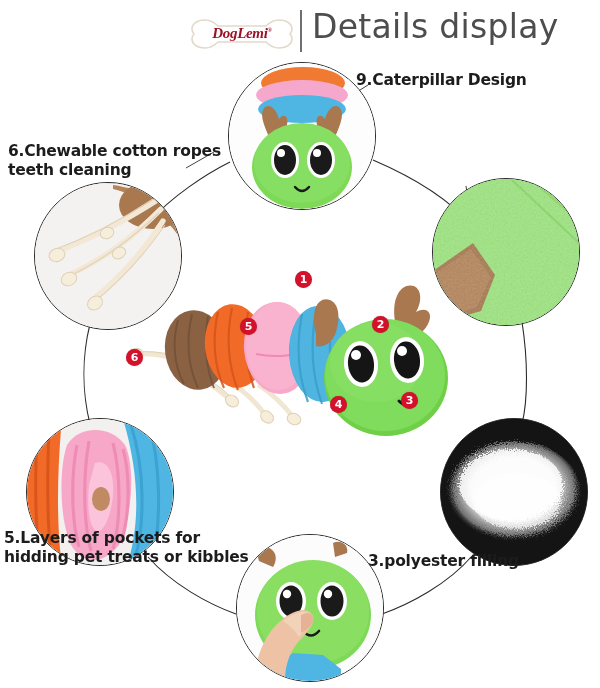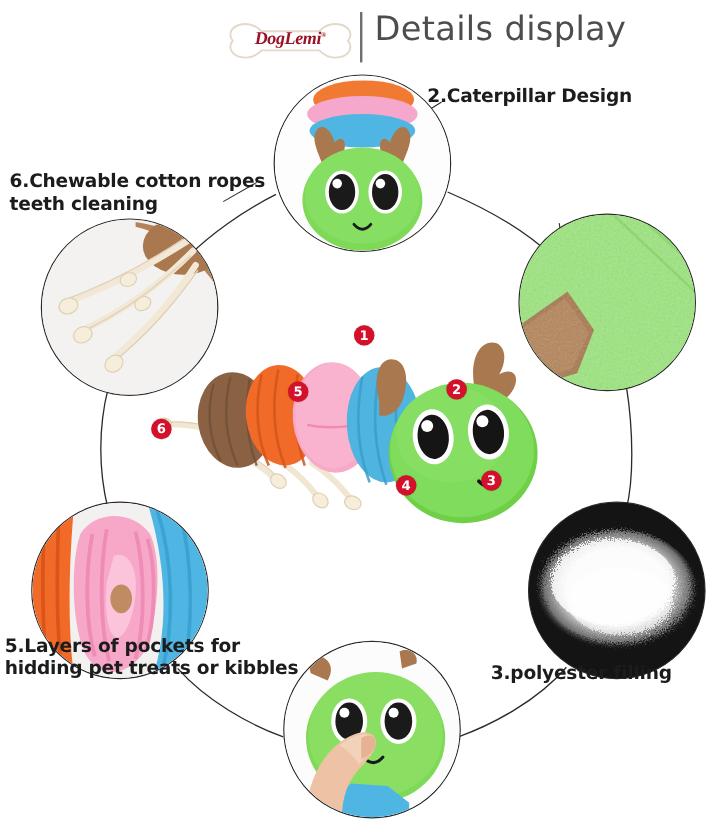--- a/index.html
+++ b/index.html
@@ -19,21 +19,21 @@
   .logo-text{
     position:absolute;left:0;top:13px;width:108px;text-align:center;
     font-family:"Liberation Serif","DejaVu Serif",serif;
     font-weight:bold;font-size:15px;color:#9c1126;letter-spacing:-0.3px;
     font-style:italic;
   }
   .logo-reg{font-size:6px;vertical-align:super;font-style:normal;}
   .divider{position:absolute;left:300px;top:10px;width:2px;height:42px;background:#6f6f6f;}
   .title{
     position:absolute;left:312px;top:7px;
-    font-size:28px;color:#4d4d4d;font-weight:normal;letter-spacing:0.3px;
+    font-size:33px;color:#4d4d4d;font-weight:normal;letter-spacing:0.3px;
     font-family:"DejaVu Sans","Liberation Sans",sans-serif;
   }
 
   
   .ring{position:absolute;left:0;top:0;width:600px;height:688px;}
 
   
   .circ{
     position:absolute;border-radius:50%;
     border:1.4px solid #2b2b2b;
@@ -48,21 +48,21 @@
 
   
   .cap{
     position:absolute;color:#1c1c1c;font-weight:bold;
     font-size:15.5px;line-height:19px;white-space:pre-line;
     font-family:"DejaVu Sans","Liberation Sans",sans-serif;
     letter-spacing:-0.2px;
   }
   .cap1{left:356px;top:71px;}
   .cap2{left:456px;top:159px;}
-  .cap3{left:368px;top:552px;margin-left:41px;}
+  .cap3{left:368px;top:552px;}
   .cap4{left:366px;top:626px;}
   .cap5{left:4px;top:529px;}
   .cap6{left:8px;top:142px;}
 
   
   .hero{position:absolute;left:104px;top:258px;width:368px;height:200px;}
 
   
   .badge{
     position:absolute;width:17px;height:17px;border-radius:50%;
@@ -140,21 +140,21 @@
       <ellipse cx="56" cy="97" rx="14" ry="18" fill="#fff"></ellipse>
       <ellipse cx="92" cy="97" rx="14" ry="18" fill="#fff"></ellipse>
       <ellipse cx="56" cy="97" rx="11" ry="15" fill="#1a1a1a"></ellipse>
       <ellipse cx="92" cy="97" rx="11" ry="15" fill="#1a1a1a"></ellipse>
       <circle cx="52" cy="90" r="4" fill="#fff"></circle>
       <circle cx="88" cy="90" r="4" fill="#fff"></circle>
 
       <path d="M66 124 Q73 132 80 124" stroke="#1a1a1a" stroke-width="2.4" fill="none" stroke-linecap="round"></path>
     </svg>
   </div>
-  <div class="cap cap1">2.Caterpillar Design</div>
+  <div class="cap cap1">9.Caterpillar Design</div>
 
   <div class="circ c2">
     <svg viewBox="0 0 146 146" width="146" height="146">
       <defs>
         <filter id="fl2">
             <feTurbulence type="fractalNoise" baseFrequency="0.55" numOctaves="4" result="n"></feTurbulence>
           <feColorMatrix in="n" type="saturate" values="0"></feColorMatrix>
           <feComponentTransfer>
               <feFuncA type="linear" slope="0.5"></feFuncA>
             </feComponentTransfer>

